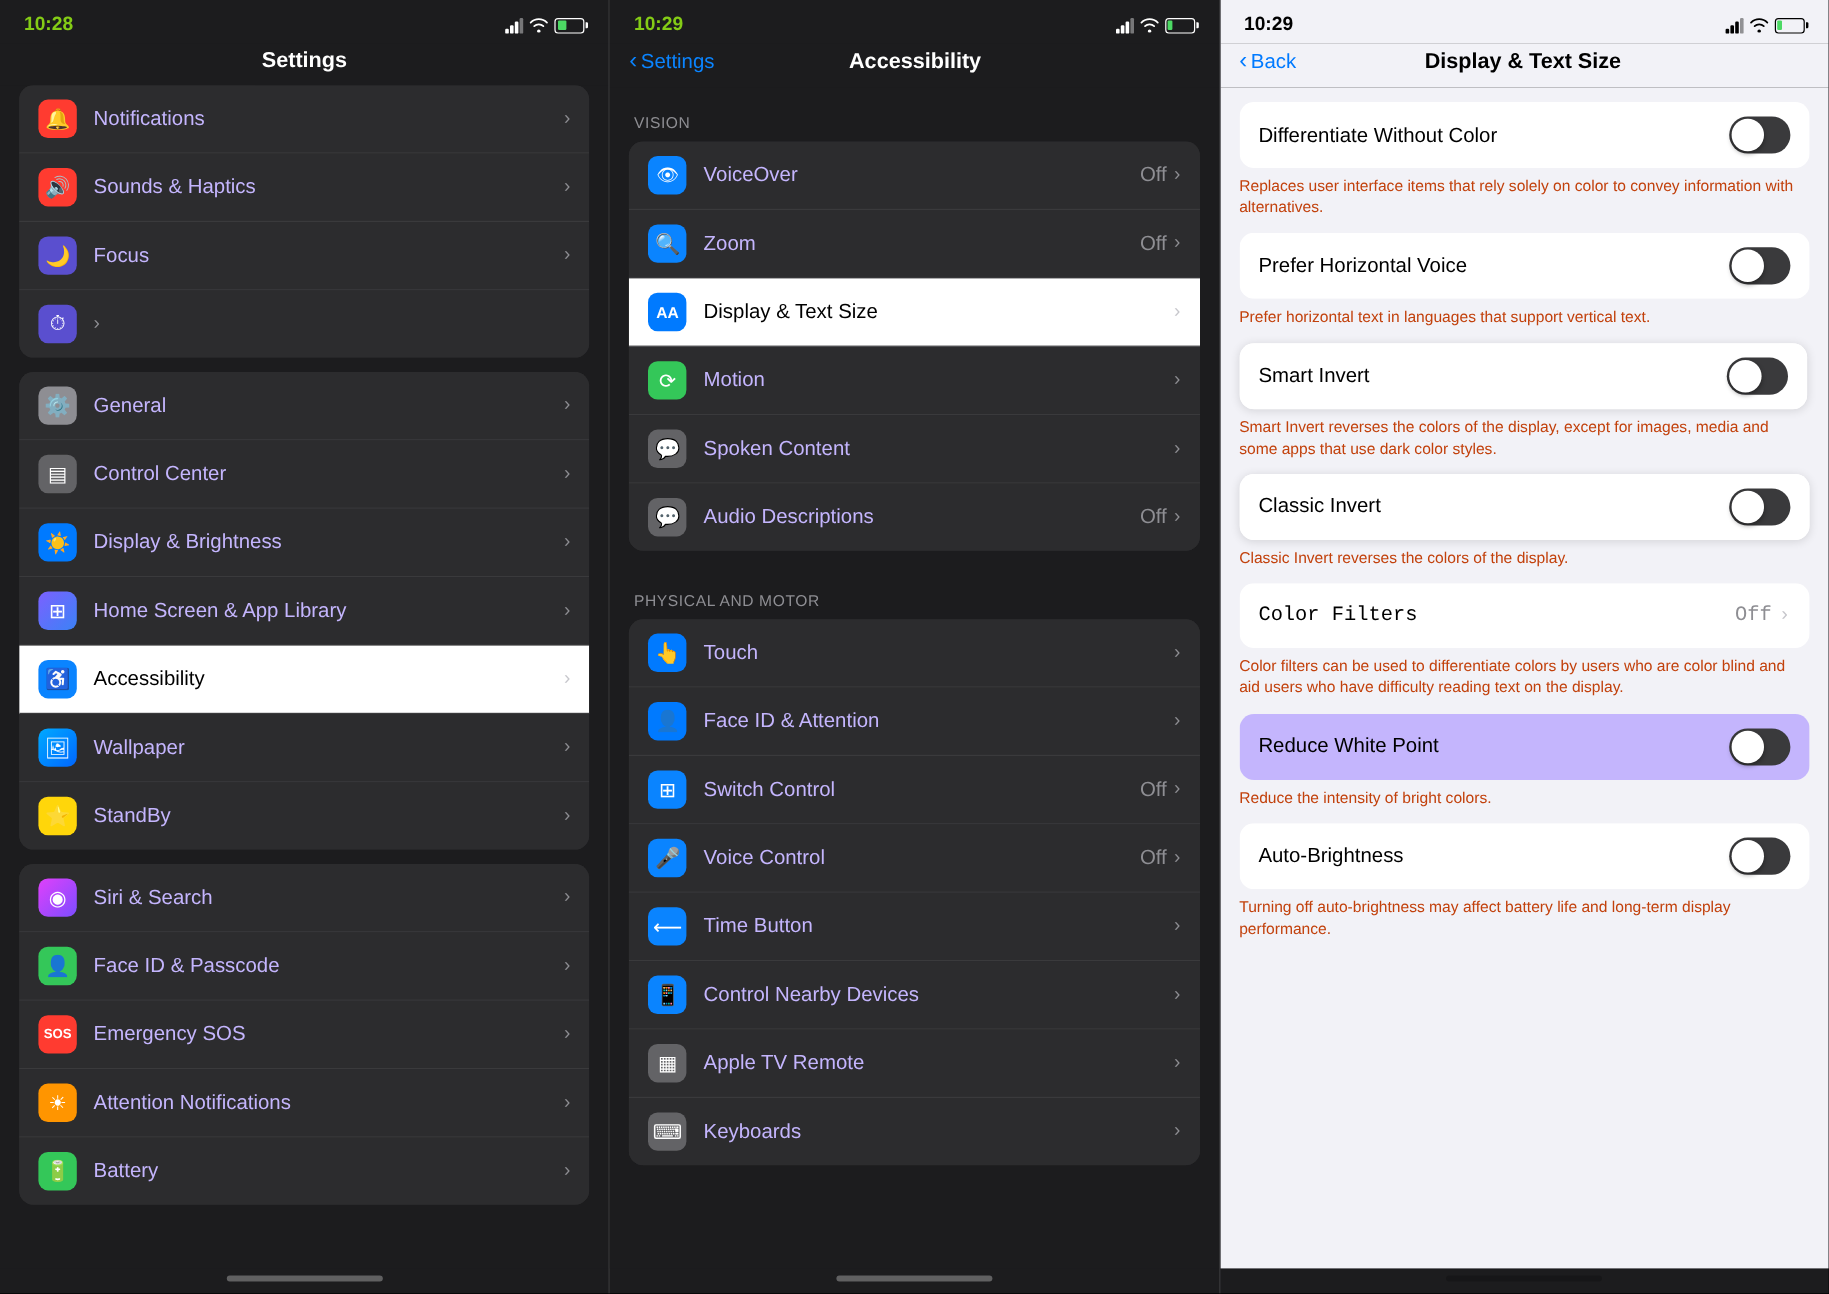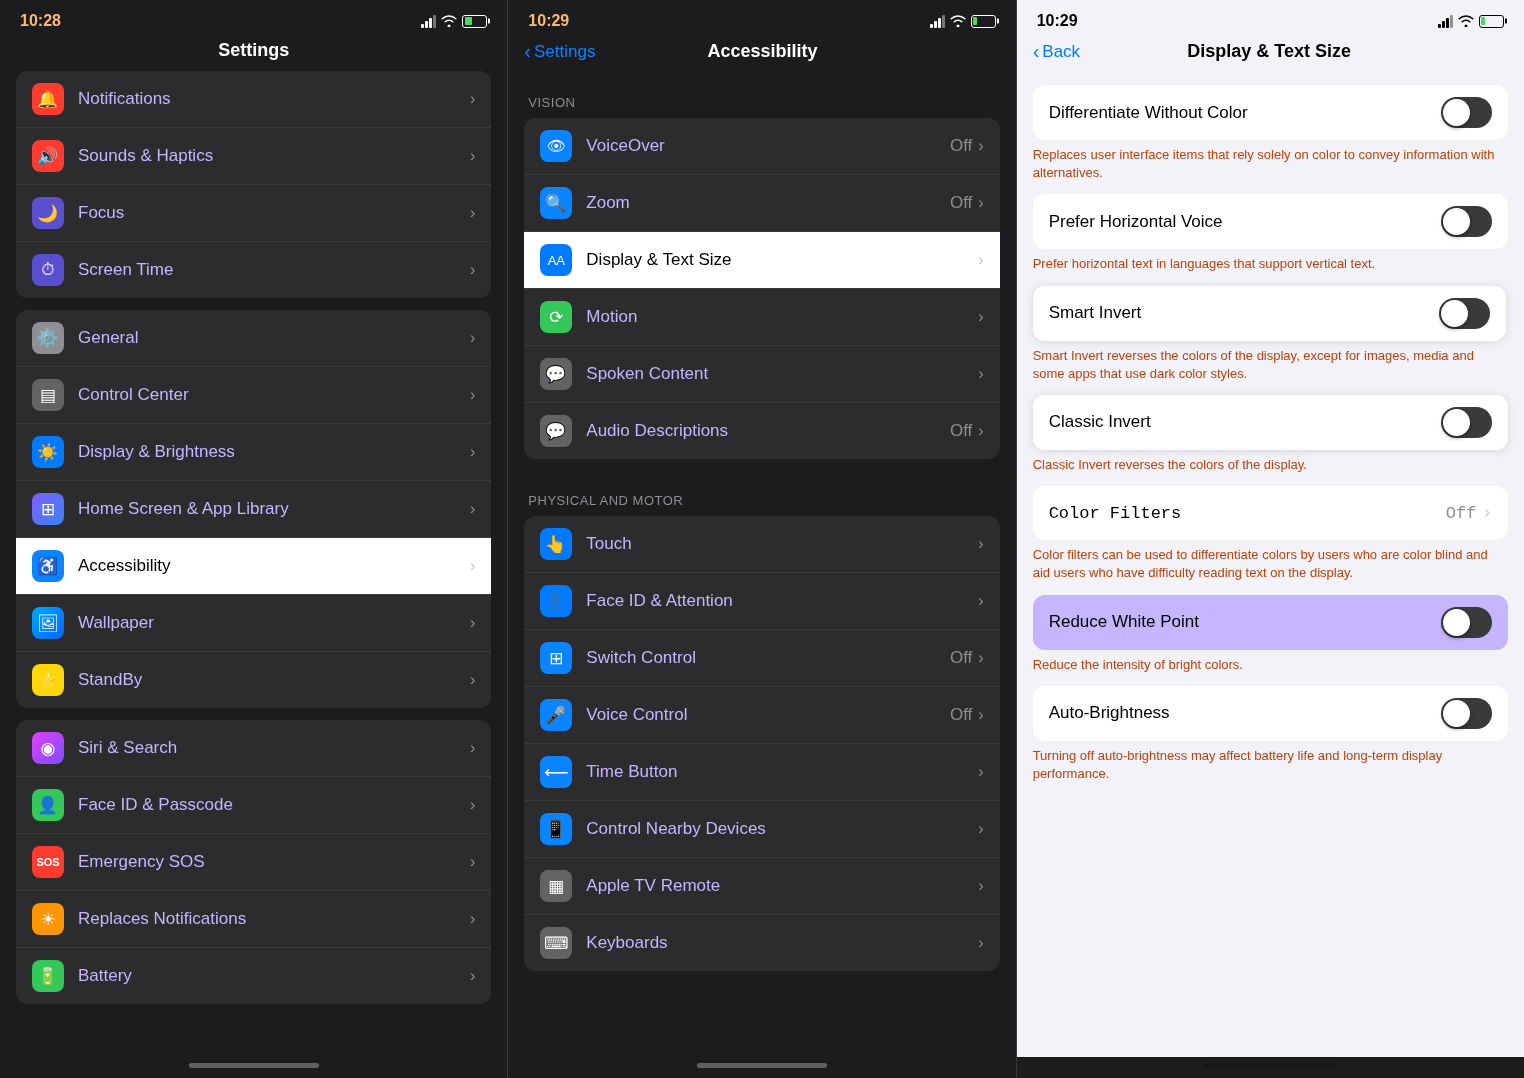--- a/index.html
+++ b/index.html
@@ -26,21 +26,21 @@
     }
 
     
     .status-bar {
       display: flex;
       justify-content: space-between;
       align-items: center;
       padding: 12px 20px 6px 20px;
       font-size: 15px;
       font-weight: 600;
-      color: #fdba74;
+      color: #84cc16;
       background: #1c1c1e;
       flex-shrink: 0;
     }
     .status-bar .time { font-size: 16px; font-weight: 700; }
     .status-icons { display: flex; align-items: center; gap: 5px; }
     .signal-bars { display: flex; align-items: flex-end; gap: 1px; }
     .signal-bars span {
       background: #fff;
       width: 3px;
       border-radius: 1px;
@@ -253,21 +253,20 @@
         <span class="row-label">Sounds &amp; Haptics</span>
         <span class="chevron-right">›</span>
       </div>
       <div class="settings-row">
         <div class="row-icon ic-indigo">🌙</div>
         <span class="row-label">Focus</span>
         <span class="chevron-right">›</span>
       </div>
       <div class="settings-row">
         <div class="row-icon ic-indigo" style="background:#5a4fcf">⏱</div>
-        <span class="row-label">Screen Time</span>
         <span class="chevron-right">›</span>
       </div>
     </div>
 
     <div class="settings-group">
       <div class="settings-row">
         <div class="row-icon ic-gray" style="font-size:18px;">⚙️</div>
         <span class="row-label">General</span>
         <span class="chevron-right">›</span>
       </div>
@@ -314,21 +313,21 @@
         <span class="row-label">Face ID &amp; Passcode</span>
         <span class="chevron-right">›</span>
       </div>
       <div class="settings-row">
         <div class="row-icon ic-red" style="font-size:11px;font-weight:700">SOS</div>
         <span class="row-label">Emergency SOS</span>
         <span class="chevron-right">›</span>
       </div>
       <div class="settings-row">
         <div class="row-icon" style="background:#ff9500">☀</div>
-        <span class="row-label">Replaces Notifications</span>
+        <span class="row-label">Attention Notifications</span>
         <span class="chevron-right">›</span>
       </div>
       <div class="settings-row">
         <div class="row-icon ic-green">🔋</div>
         <span class="row-label">Battery</span>
         <span class="chevron-right">›</span>
       </div>
     </div>
   </div>
   <div class="home-indicator"></div>
@@ -372,21 +371,21 @@
         <span class="row-value">Off</span>
         <span class="chevron-right">›</span>
       </div>
       <div class="settings-row">
         <div class="row-icon ic-blue2">🔍</div>
         <span class="row-label">Zoom</span>
         <span class="row-value">Off</span>
         <span class="chevron-right">›</span>
       </div>
       <div class="settings-row active">
-        <div class="row-icon ic-blue" style="font-size:13px;font-weight:400">AA</div>
+        <div class="row-icon ic-blue" style="font-size:13px;font-weight:700">AA</div>
         <span class="row-label">Display &amp; Text Size</span>
         <span class="chevron-right" style="color:#c7c7cc">›</span>
       </div>
       <div class="settings-row">
         <div class="row-icon ic-green">⟳</div>
         <span class="row-label">Motion</span>
         <span class="chevron-right">›</span>
       </div>
       <div class="settings-row">
         <div class="row-icon ic-gray2">💬</div>

